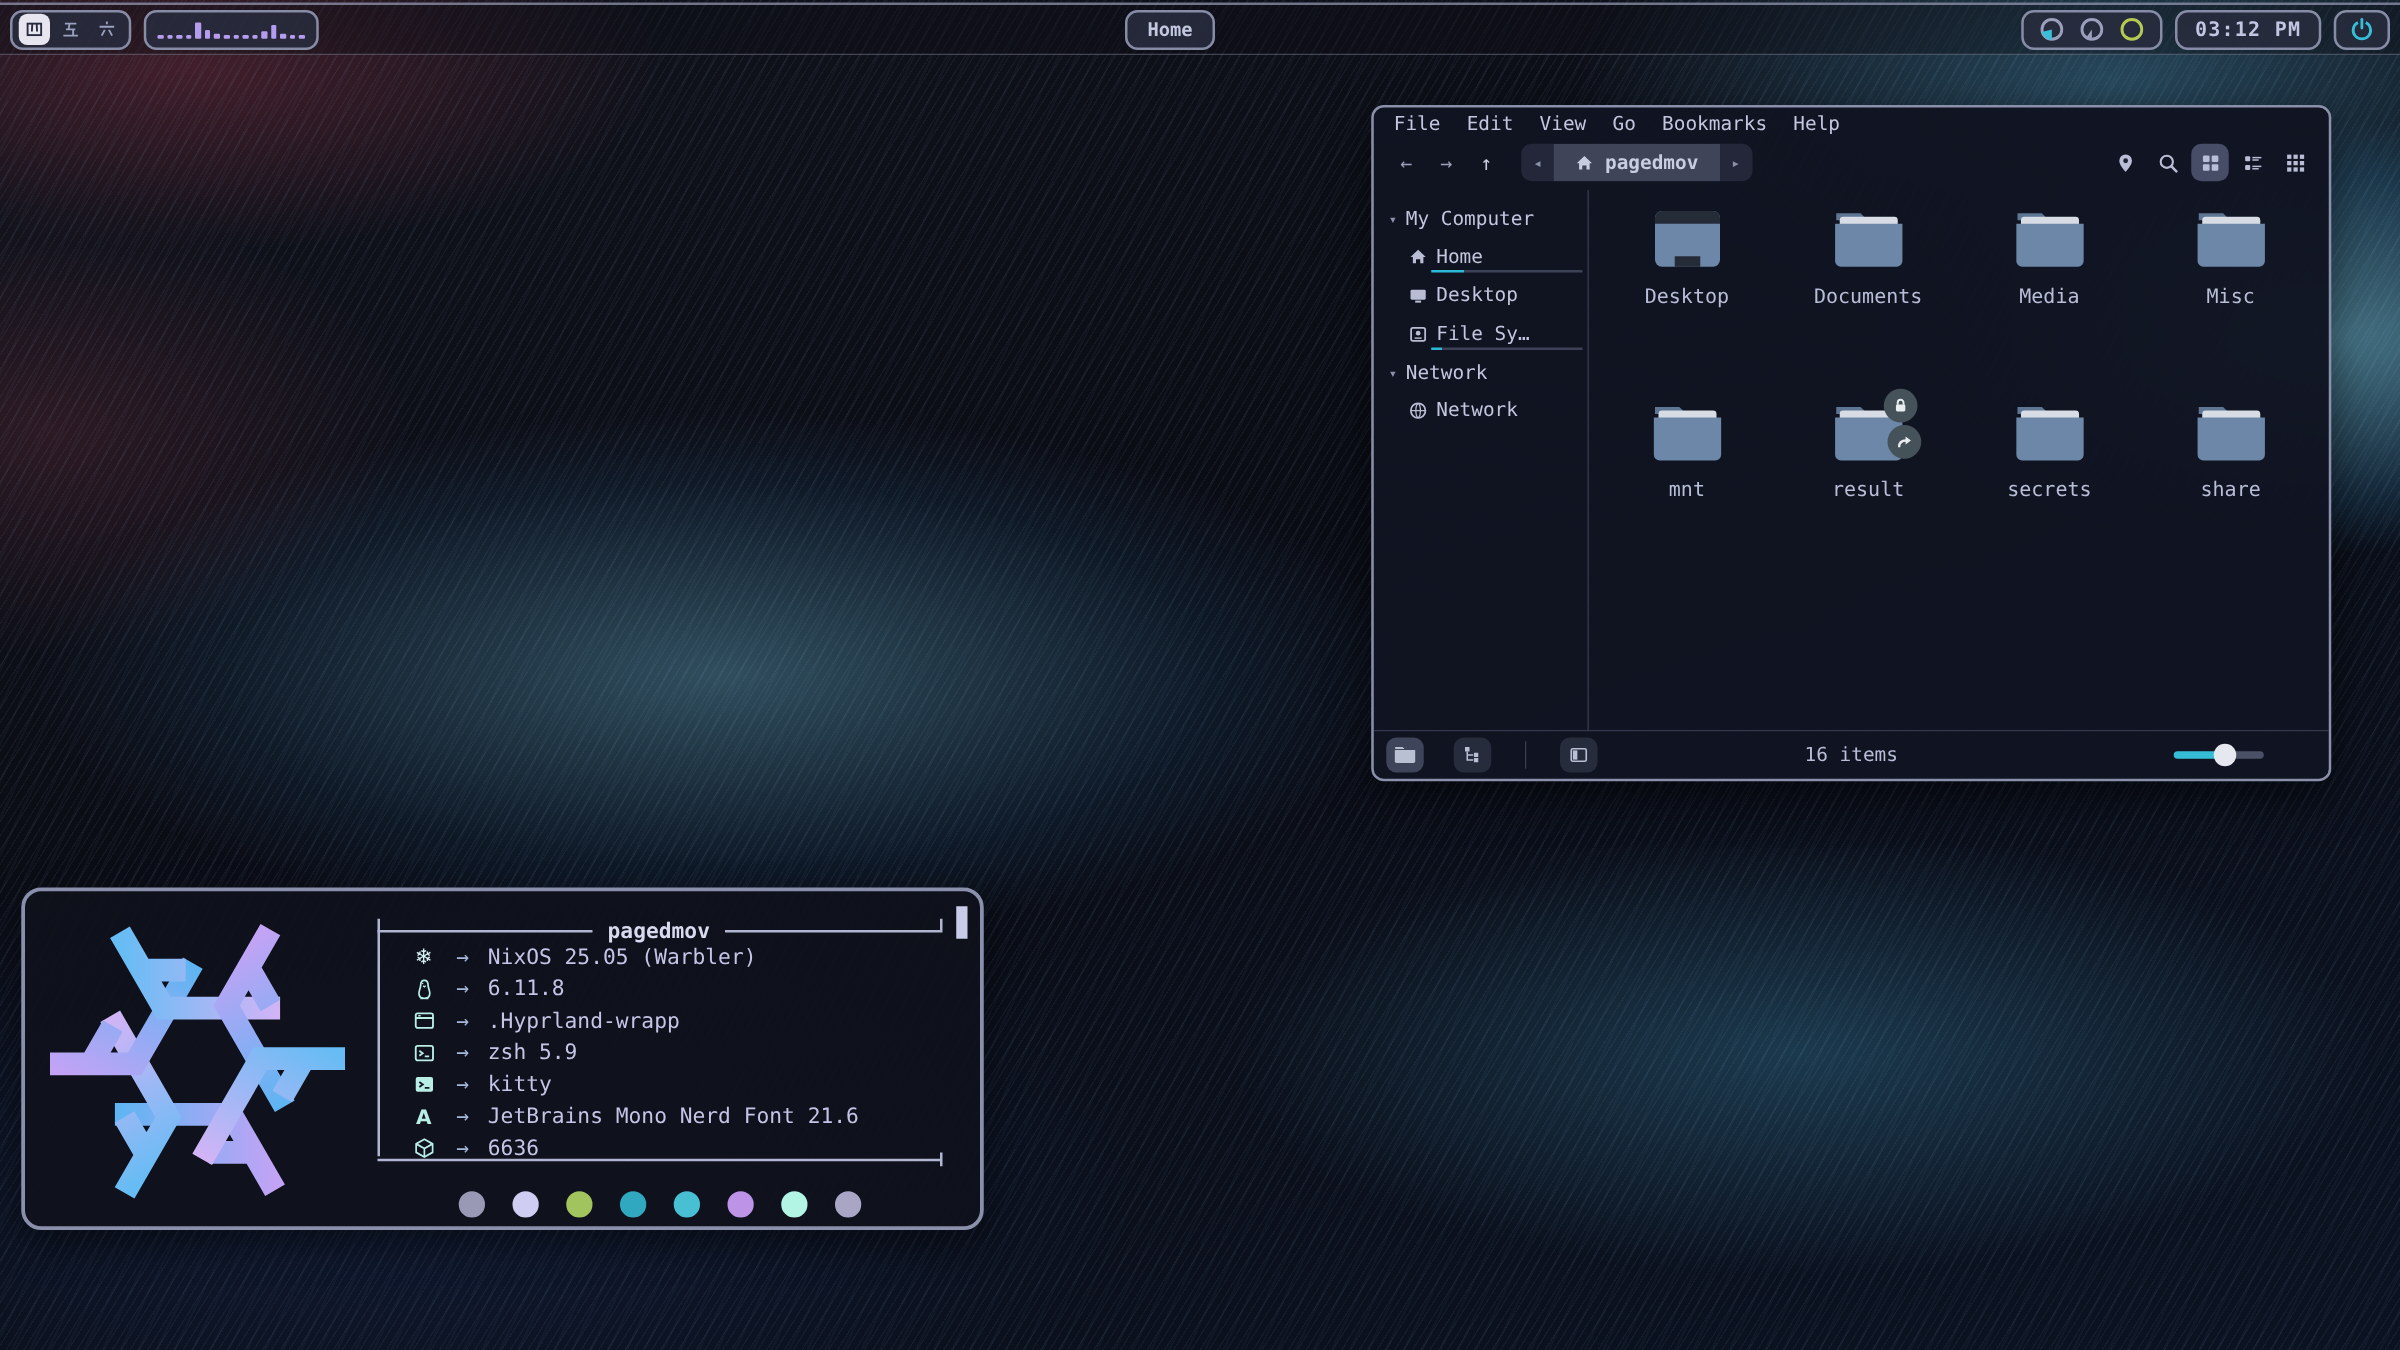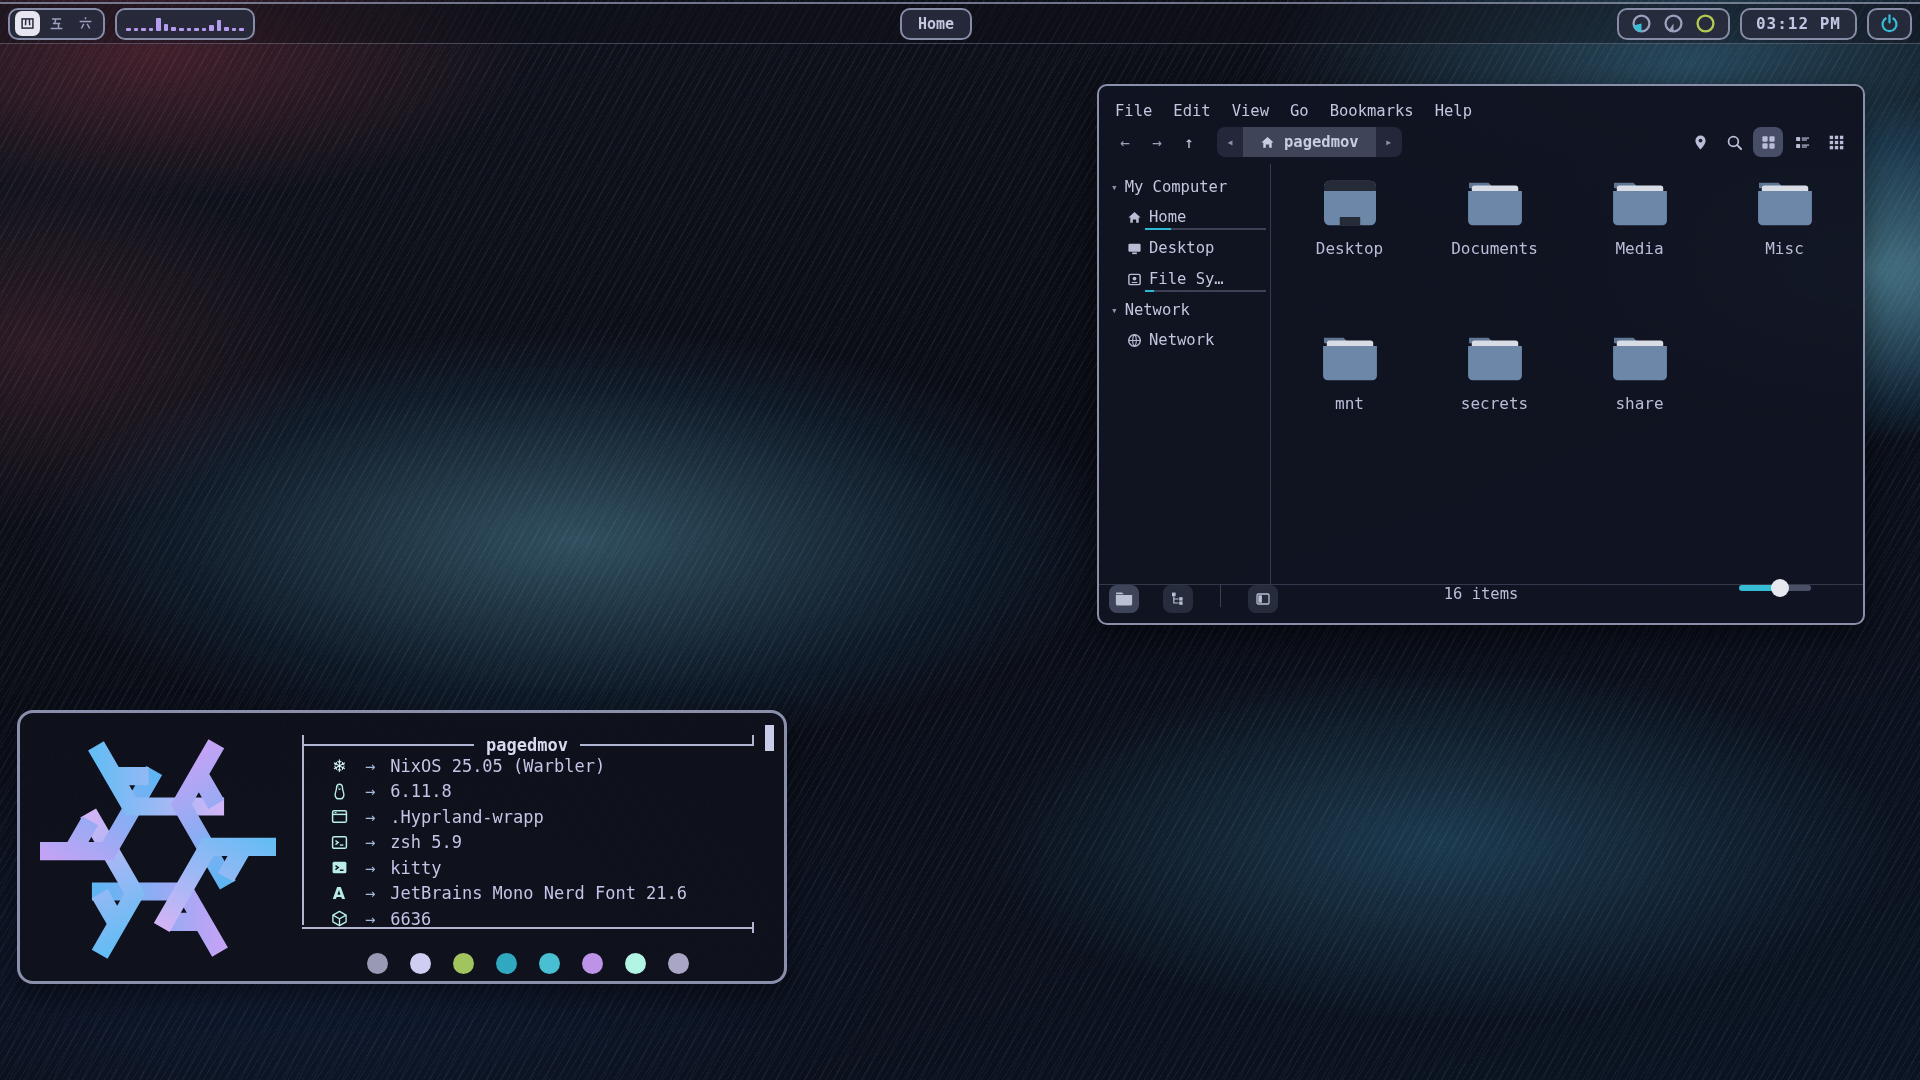--- a/index.html
+++ b/index.html
@@ -35,21 +35,21 @@
   .viz-island i{display:block;width:5px;background:#b69cee;border-radius:1px;margin-bottom:7px;}
   .home-island{padding:0 16px;color:#c3c7e0;font-weight:bold;font-size:15px;}
   .stats-island{padding:0 13px;gap:13px;}
   .clock-island{padding:0 14px;color:#c3c6e2;font-weight:bold;font-size:16px;letter-spacing:1px;}
   .power-island{padding:0 11px;color:#38bfd8;}
   
   .fm{position:absolute;left:1097px;top:84px;width:768px;height:541px;z-index:4;
     background:rgba(17,20,33,0.96);border:2px solid #8a90aa;border-radius:10px;
     box-shadow:0 12px 34px rgba(0,0,0,0.5);box-sizing:border-box;
     display:flex;flex-direction:column;color:#c2c6de;font-size:15.5px;overflow:hidden;}
-  .fm-menubar{display:flex;gap:21px;padding:16px 16px 2px;}
+  .fm-menubar{display:flex;gap:21px;padding:4px 16px 2px;}
   .fm-menubar span{cursor:default;}
   .fm-toolbar{display:flex;align-items:center;padding:5px 12px 7px;gap:4px;}
   .nav-btn{width:28px;text-align:center;color:#9aa0ba;font-size:16px;}
   .nav-btn.up{color:#c8ccdf;}
   .pathpill{margin-left:10px;background:#232739;border-radius:8px;height:30px;display:flex;align-items:stretch;overflow:hidden;}
   .chev{width:26px;display:flex;align-items:center;justify-content:center;color:#8a90a8;font-size:12px;}
   .pathtab{background:#3f4459;display:flex;align-items:center;gap:9px;padding:0 17px;color:#c9cde2;font-weight:bold;}
   .tool-spacer{flex:1;}
   .tool-ic{width:30px;height:30px;display:flex;align-items:center;justify-content:center;color:#b9bed6;}
   .tool-ic.active{background:#474d66;border-radius:8px;}
@@ -65,21 +65,21 @@
     background:linear-gradient(90deg,#2cb9d6 0 9px,#3c4156 9px);}
   .fm-files{flex:1;display:grid;grid-template-columns:repeat(4,1fr);grid-auto-rows:155px;
     padding:6px 6px 0;align-items:start;justify-items:center;}
   .fcell{width:142px;display:flex;flex-direction:column;align-items:center;padding-top:8px;}
   .fcell .ficon{position:relative;width:60px;height:52px;}
   .fcell .flabel{margin-top:9px;color:#b9bed8;font-size:16px;}
   .emblem{position:absolute;width:27px;height:27px;border-radius:50%;background:#46525a;
     display:flex;align-items:center;justify-content:center;color:#e9edf0;}
   .emblem.lock{right:-9px;top:-10px;}
   .emblem.link{right:-12px;top:19px;}
-  .fm-status{height:38px;border-top:1px solid rgba(88,94,120,0.5);display:flex;align-items:flex-start;
+  .fm-status{height:38px;border-top:1px solid rgba(88,94,120,0.5);display:flex;align-items:center;
     padding:0 10px;gap:24px;position:relative;}
   .st-btn{width:30px;height:28px;border-radius:8px;background:#272c3d;display:flex;align-items:center;justify-content:center;color:#b9c0d4;}
   .st-btn.active{background:#3e445a;}
   .st-sep{width:1px;height:22px;background:#3a4052;margin:0 3px;}
   .st-count{position:absolute;left:50%;transform:translateX(-50%);color:#b9bed8;}
   .zoom-slider{margin-left:auto;margin-right:42px;position:relative;width:72px;height:6px;border-radius:3px;
     background:linear-gradient(90deg,#35bdd5 0 55%,#4a5066 55%);}
   .zoom-slider .knob{position:absolute;left:57%;top:50%;transform:translate(-50%,-50%);
     width:18px;height:18px;border-radius:50%;background:#e6e8f0;}
   
@@ -424,20 +424,38 @@
             </svg></span>
         <span class="flabel">Misc</span>
       </div>
       <div class="fcell">
         <span class="ficon"><svg width="60" height="52">
               <use href="#sym-folder"></use>
             </svg></span>
         <span class="flabel">mnt</span>
       </div>
       <div class="fcell">
+        <span class="ficon">
+          <svg width="60" height="52">
+              <use href="#sym-folder"></use>
+            </svg>
+          <span class="emblem lock">
+            <svg width="15" height="15">
+                <use href="#sym-lock"></use>
+              </svg>
+            </span>
+          <span class="emblem link">
+            <svg width="15" height="15">
+                <use href="#sym-link"></use>
+              </svg>
+            </span>
+        </span>
+        <span class="flabel">result</span>
+      </div>
+      <div class="fcell">
         <span class="ficon"><svg width="60" height="52">
               <use href="#sym-folder"></use>
             </svg></span>
         <span class="flabel">secrets</span>
       </div>
       <div class="fcell">
         <span class="ficon"><svg width="60" height="52">
               <use href="#sym-folder"></use>
             </svg></span>
         <span class="flabel">share</span>

